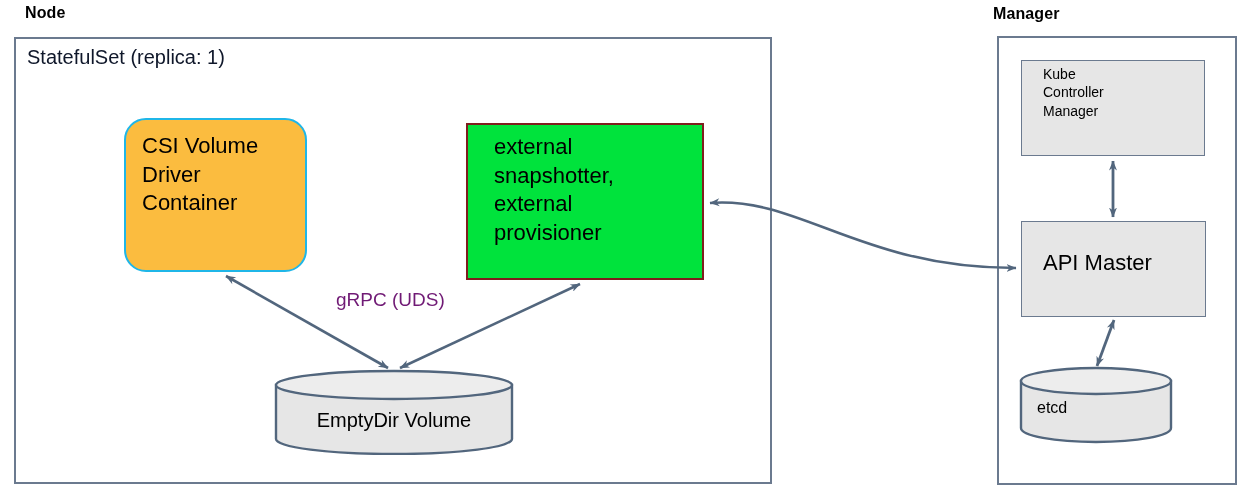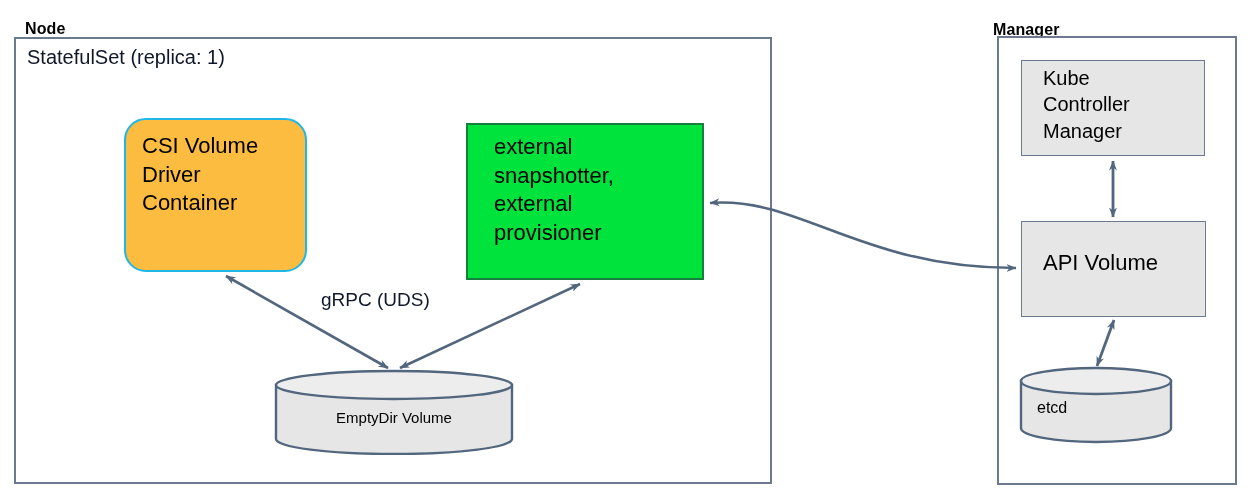--- a/index.html
+++ b/index.html
@@ -15,21 +15,20 @@
     font-family: "Liberation Sans", sans-serif;
     overflow: hidden;
   }
   .group-label {
     position: absolute;
     font-weight: bold;
     font-size: 16px;
     color: #000000;
     letter-spacing: 0.1px;
     white-space: nowrap;
-    margin-top: 16px;
   }
   .group-box {
     position: absolute;
     border: 2px solid #6b7a8f;
     background: transparent;
     box-sizing: border-box;
   }
   .statefulset-title {
     position: absolute;
     font-size: 20px;
@@ -48,46 +47,47 @@
     color: #000000;
     white-space: pre-line;
     display: block;
   }
   .box-orange {
     background: #fbbc3f;
     border: 2px solid #1fb6e8;
   }
   .box-green {
     background: #00e33c;
-    border: 2px solid #15803d;
+    border: 2px solid #7f1d1d;
     padding-left: 26px;
   }
   .box-grey {
     background: #e6e6e6;
     border: 1.5px solid #6b7a8f;
   }
   .cylinder {
     position: absolute;
   }
   .cyl-label {
     position: absolute;
     width: 100%;
     text-align: center;
-    font-size: 15px;
+    font-size: 20px;
     color: #000000;
     white-space: nowrap;
   }
   .cyl-label-left {
     text-align: left;
   }
   .edge-label {
     position: absolute;
     font-size: 19px;
-    color: #0f172a;
+    color: #701a75;
     white-space: nowrap;
+    margin-left: 15px;
   }
   svg.arrows {
     position: absolute;
     left: 0;
     top: 0;
     width: 1250px;
     height: 496px;
     pointer-events: none;
     overflow: visible;
   }
@@ -126,28 +126,28 @@
     </svg>
     <div class="cyl-label" style="top:40px; left:0;">EmptyDir Volume</div>
   </div>
 
   <div class="edge-label" style="left:321px; top:289px;">gRPC (UDS)</div>
 
   <div class="group-label" style="left:993px; top:5px;">Manager</div>
   <div class="group-box" style="left:997px; top:36px; width:240px; height:449px;"></div>
 
   <div class="node-box box-grey" style="left:1021px; top:60px; width:184px; height:96px; padding:4px 0 0 21px;">
-    <span class="txt" style="font-size:20px; line-height:1.32;">Kube
+    <span class="txt" style="font-size:14px; line-height:1.32;">Kube
 Controller
 Manager</span>
   </div>
 
   <div class="node-box box-grey" style="left:1021px; top:221px; width:185px; height:96px; padding:0;">
     <div style="position:absolute; left:21px; top:28px;">
-      <span class="apiserver-txt">API Volume</span>
+      <span class="apiserver-txt">API Master</span>
     </div>
   </div>
 
   <div class="cylinder" style="left:1019px; top:366px; width:154px; height:78px;">
     <svg width="154" height="78" viewBox="0 0 154 78">
       <path d="M2,15 L2,62 A75,14 0 0 0 152,62 L152,15 Z" fill="#e6e6e6" stroke="#52667d" stroke-width="2.4"></path>
       <ellipse cx="77" cy="15" rx="75" ry="13" fill="#ededed" stroke="#52667d" stroke-width="2.4"></ellipse>
     </svg>
     <div class="cyl-label cyl-label-left" style="top:33px; left:18px; font-size:16px;">etcd</div>
   </div>

